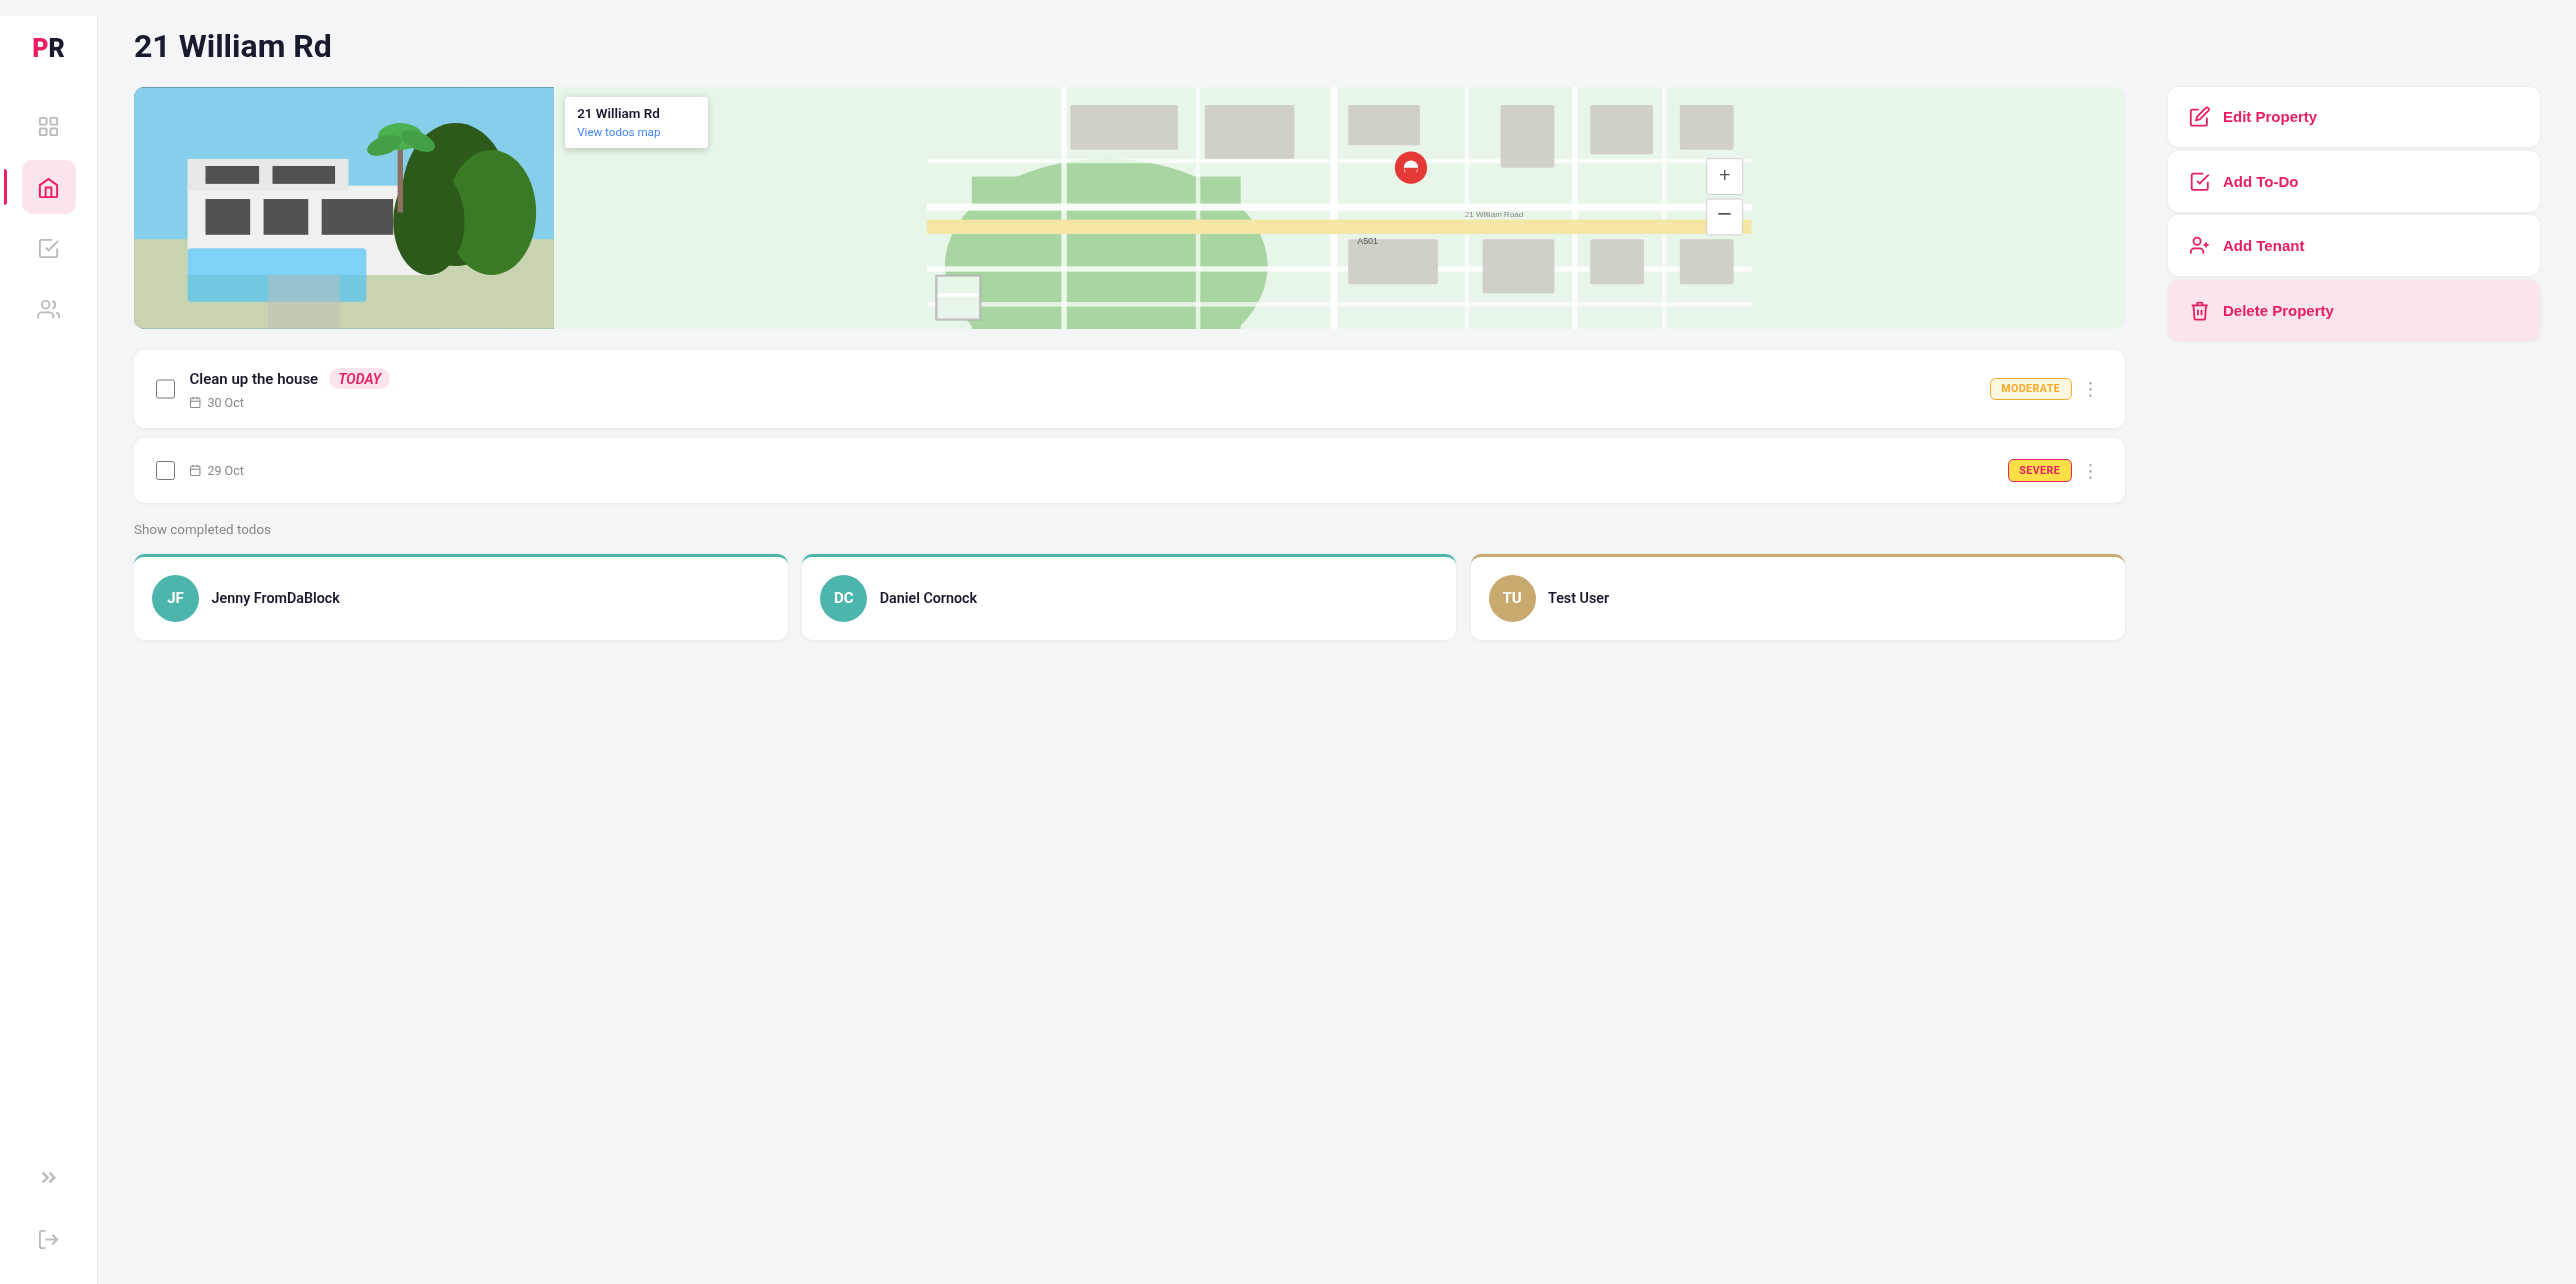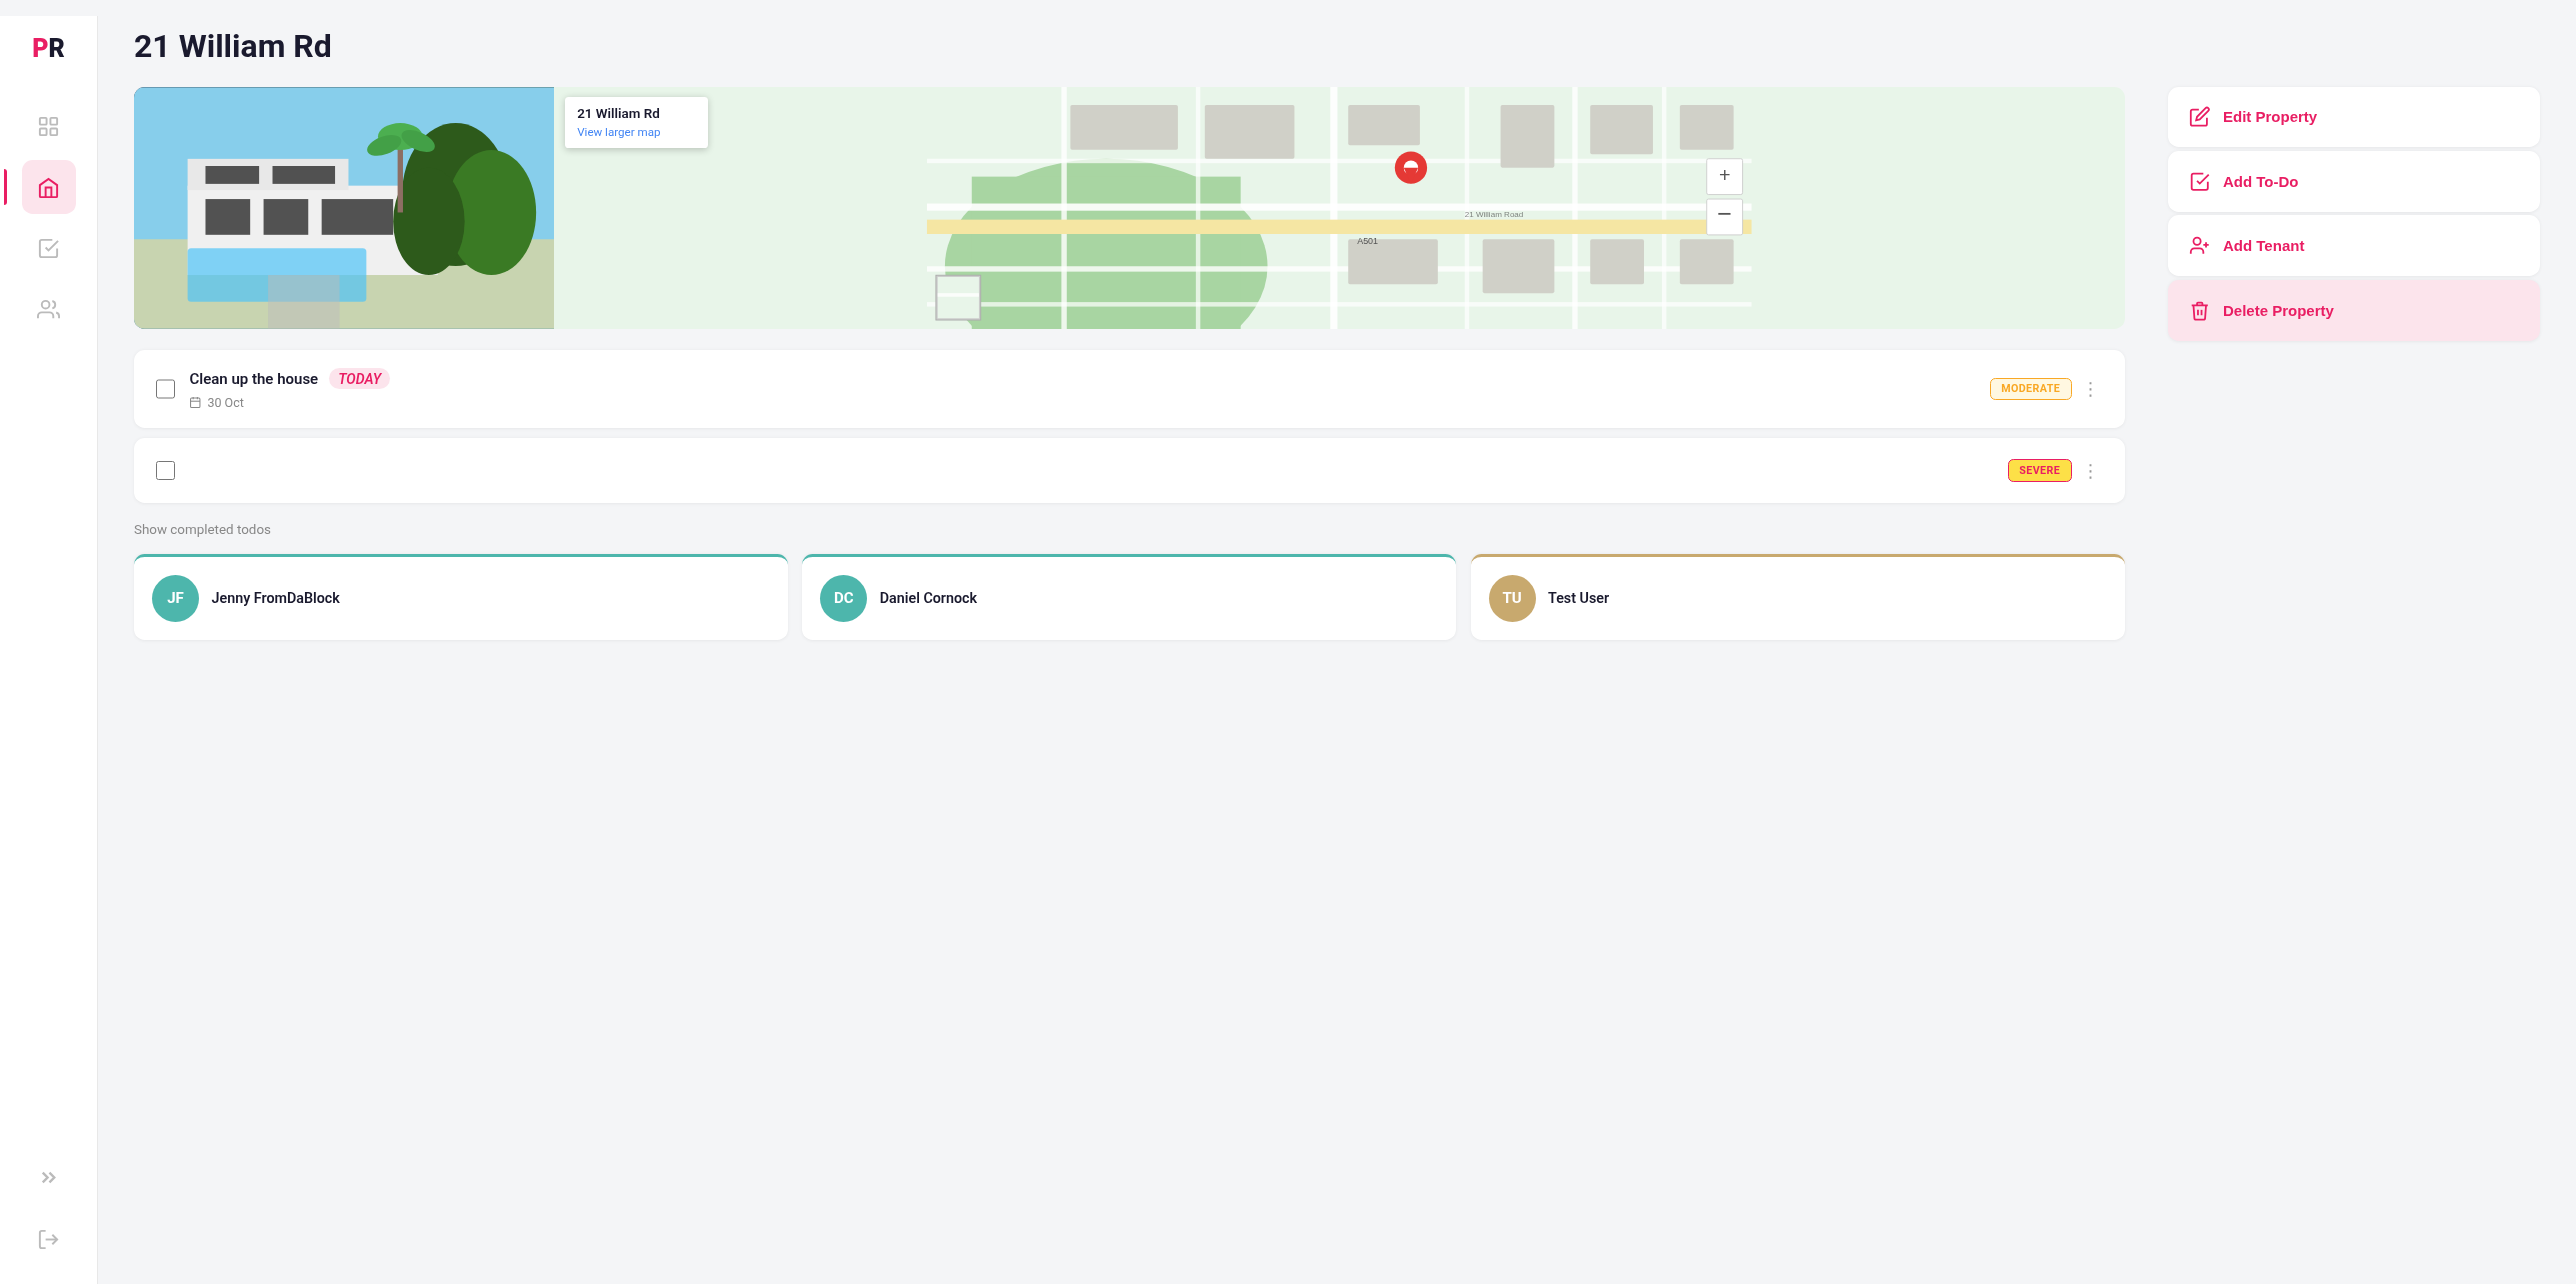--- a/index.html
+++ b/index.html
@@ -439,21 +439,21 @@
             <ellipse cx="280" cy="65" rx="20" ry="10" fill="#43a047" transform="rotate(-20 280 65)"></ellipse>
             <ellipse cx="318" cy="60" rx="20" ry="10" fill="#43a047" transform="rotate(25 318 60)"></ellipse>
 
             <rect x="150" y="210" width="80" height="60" fill="#bbb" opacity="0.5"></rect>
           </svg>
         </div>
 
         <div class="map-container">
           <div class="map-popup">
             <div class="map-popup-title">21 William Rd</div>
-            <div class="map-popup-link">View larger map</div>
+            <div class="map-popup-link">View todos map</div>
           </div>
           
           <svg class="map-svg" viewBox="0 0 920 270" xmlns="http://www.w3.org/2000/svg">
 
             <rect width="920" height="270" fill="#e8f5e9"></rect>
 
             <ellipse cx="200" cy="200" rx="180" ry="120" fill="#a8d5a2"></ellipse>
             <rect x="50" y="100" width="300" height="180" fill="#a8d5a2"></rect>
 
             <rect x="0" y="130" width="920" height="8" fill="#fff" opacity="0.9"></rect>
@@ -522,20 +522,29 @@
           </div>
           <div class="todo-right">
             <span class="severity-badge severity-moderate">MODERATE</span>
             <span class="more-btn">⋮</span>
           </div>
         </div>
 
         <div class="todo-card">
           <input type="checkbox" class="todo-checkbox" style="">
           <div class="todo-content">
+            <div class="todo-date">
+              <svg width="12.5" height="12.5" viewBox="0 0 24 24" fill="none" stroke="currentColor" stroke-width="2">
+                <rect x="3" y="4" width="18" height="18" rx="2"></rect>
+                <line x1="16" y1="2" x2="16" y2="6"></line>
+                <line x1="8" y1="2" x2="8" y2="6"></line>
+                <line x1="3" y1="10" x2="21" y2="10"></line>
+              </svg>
+              29 Oct
+            </div>
           </div>
           <div class="todo-right">
             <span class="severity-badge severity-severe">SEVERE</span>
             <span class="more-btn">⋮</span>
           </div>
         </div>
 
         <div class="show-completed">Show completed todos</div>
       </div>
 

